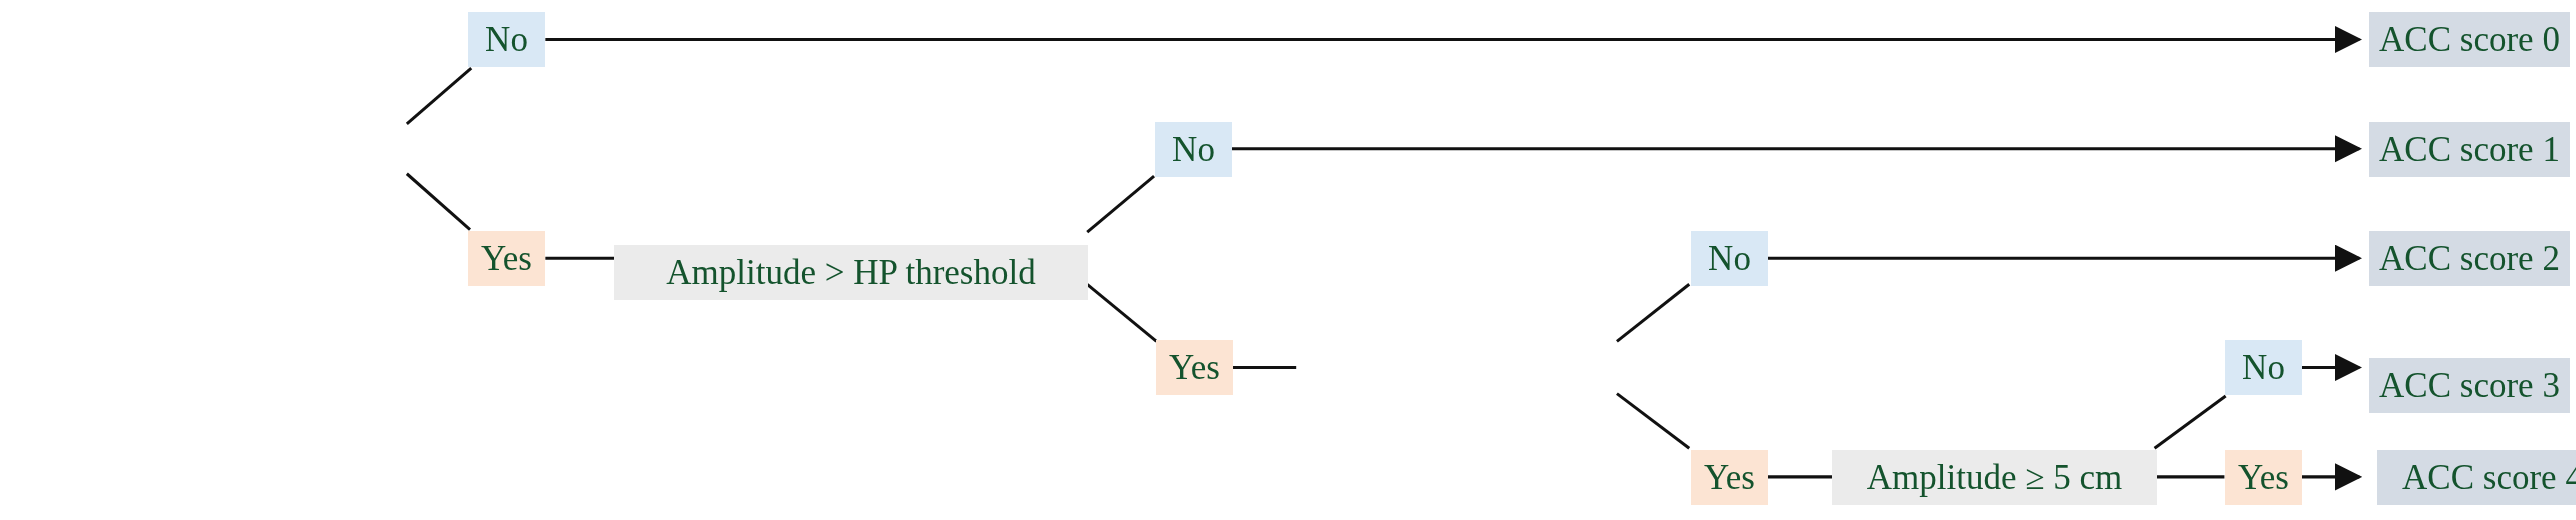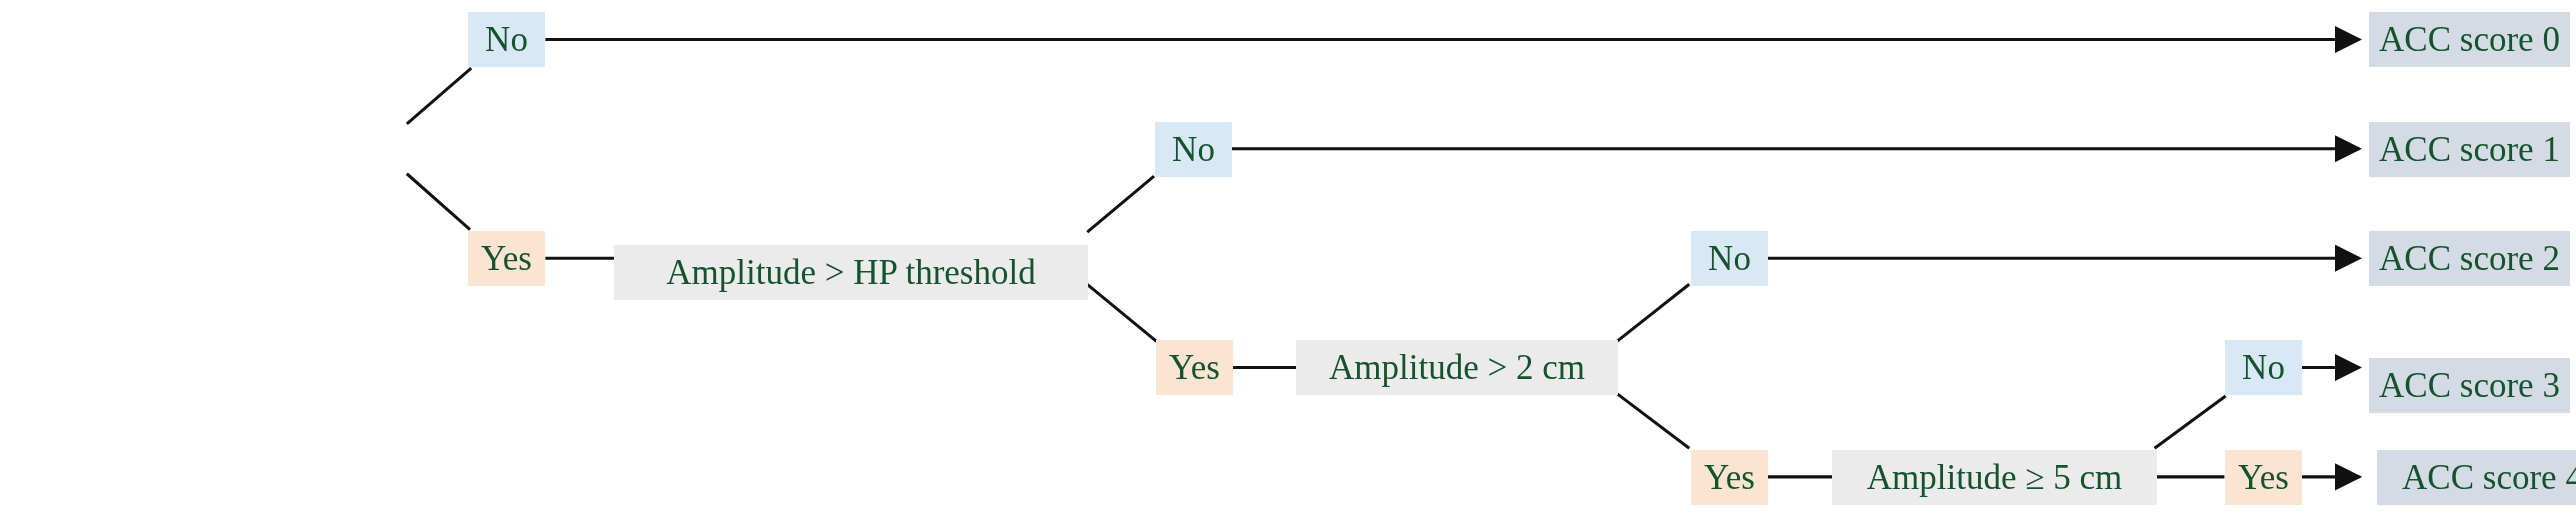--- a/index.html
+++ b/index.html
@@ -63,21 +63,20 @@
       <line x1="3548" y1="785" x2="3660" y2="785" stroke="#111111" stroke-width="5"></line>
       <line x1="3786" y1="605" x2="3882" y2="605" stroke="#111111" stroke-width="5" marker-end="url(#arrowhead)"></line>
       <line x1="3786" y1="785" x2="3882" y2="785" stroke="#111111" stroke-width="5" marker-end="url(#arrowhead)"></line>
     </svg>
 
     <div class="node no" style="left: 468px; top: 12px; width: 77px; height: 55px;">No</div>
     <div class="node yes" style="left: 468px; top: 231px; width: 77px; height: 55px;">Yes</div>
     <div class="node condition" style="left: 614px; top: 231px; width: 474px; height: 55px; margin-top: 14px;">Amplitude &gt; HP threshold</div>
     <div class="node no" style="left: 1155px; top: 122px; width: 77px; height: 55px;">No</div>
     <div class="node yes" style="left: 1156px; top: 340px; width: 77px; height: 55px;">Yes</div>
-    <div class="node condition" style="left: 1296px; top: 340px; width: 322px; height: 55px;">Amplitude &gt; 2 cm</div>
     <div class="node no" style="left: 1691px; top: 231px; width: 77px; height: 55px;">No</div>
     <div class="node yes" style="left: 1691px; top: 450px; width: 77px; height: 55px;">Yes</div>
     <div class="node condition" style="left: 1832px; top: 450px; width: 325px; height: 55px;">Amplitude ≥ 5 cm</div>
     <div class="node no" style="left: 2225px; top: 340px; width: 77px; height: 55px;">No</div>
     <div class="node yes" style="left: 2225px; top: 450px; width: 77px; height: 55px;">Yes</div>
     <div class="node outcome" style="left: 2369px; top: 12px; width: 201px; height: 55px;">ACC score 0</div>
     <div class="node outcome" style="left: 2369px; top: 122px; width: 201px; height: 55px;">ACC score 1</div>
     <div class="node outcome" style="left: 2369px; top: 231px; width: 201px; height: 55px;">ACC score 2</div>
     <div class="node outcome" style="left: 2369px; top: 340px; width: 201px; height: 55px; margin-top: 18px;">ACC score 3</div>
     <div class="node outcome" style="left: 2369px; top: 450px; width: 231px; height: 55px; margin-left: 8px;">ACC score 4</div>

